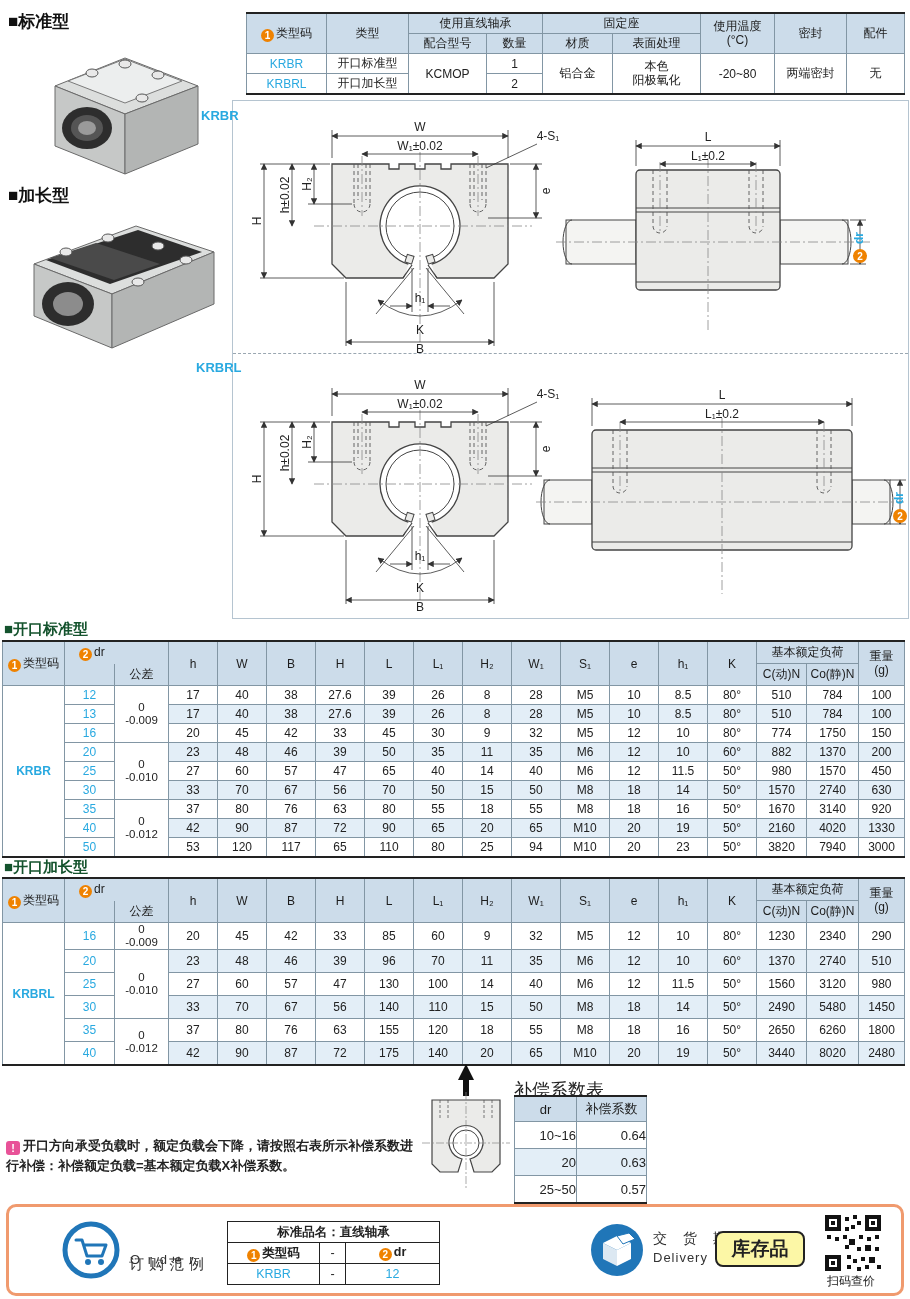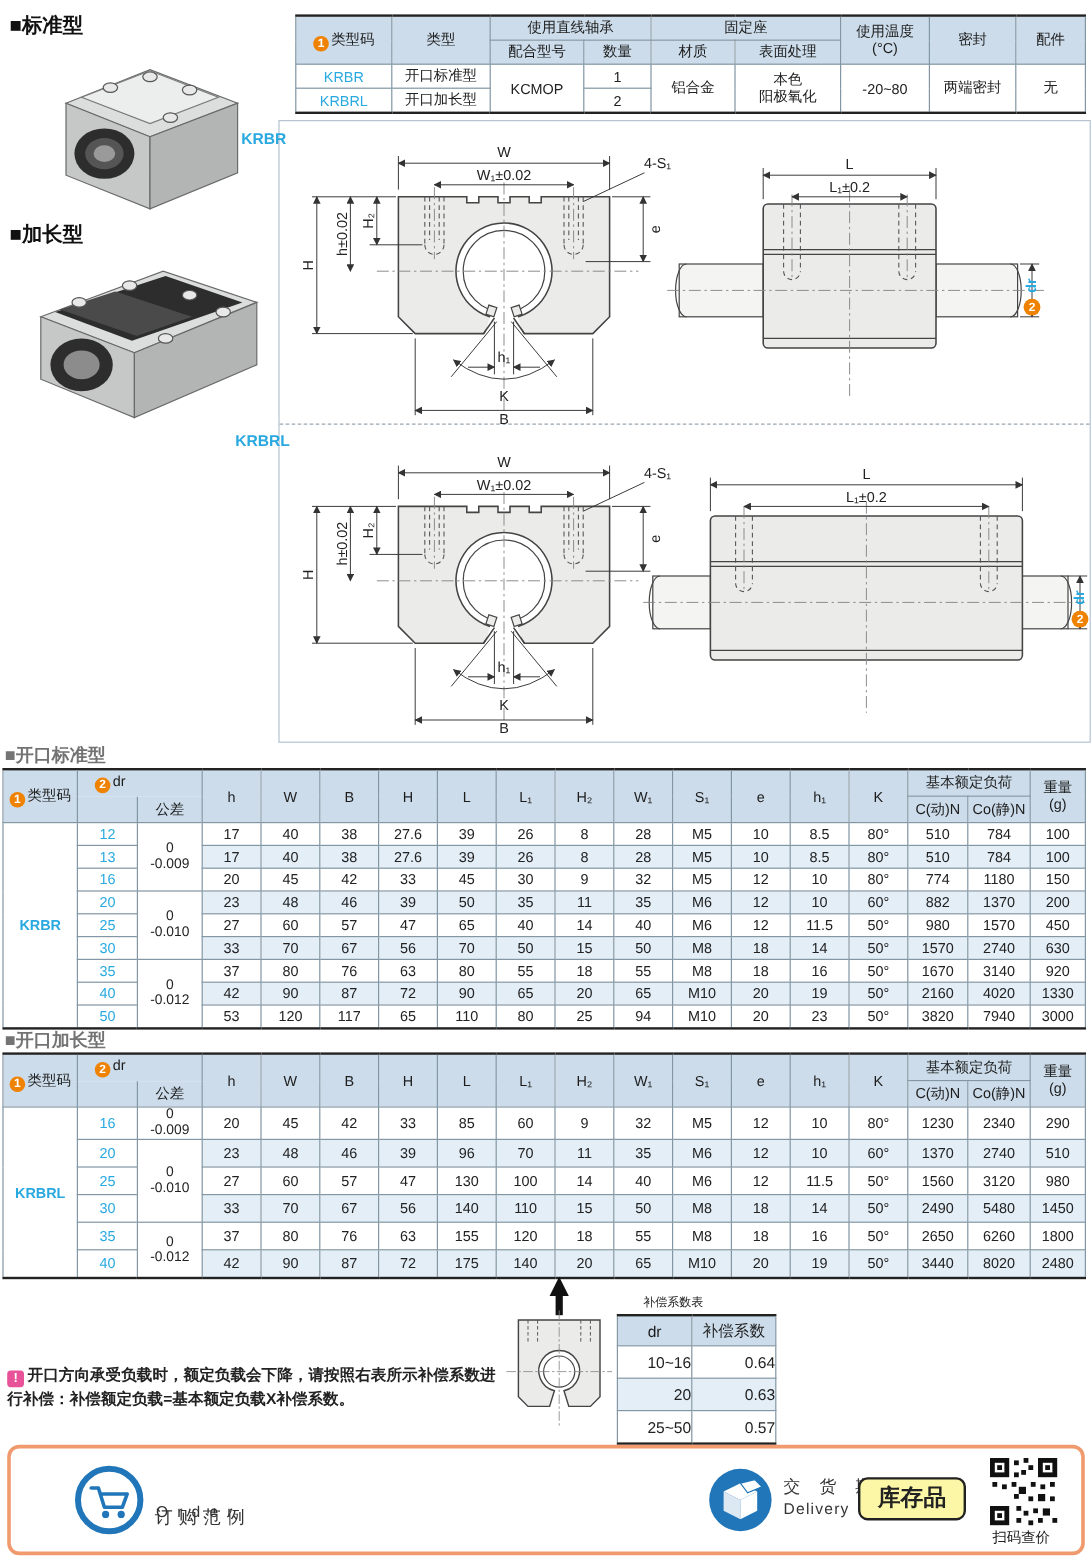--- a/index.html
+++ b/index.html
@@ -1,20 +1,20 @@
 <!DOCTYPE html>
 <html><head>
 <meta charset="utf-8">
 <style>
   html,body{margin:0;padding:0;background:#fff;}
   .page{position:relative;width:910px;height:1299px;background:#fff;overflow:hidden;
         font-family:"Liberation Sans","DejaVu Sans",sans-serif;color:#222;}
   .abs{position:absolute;}
   .sec-title{font-size:17px;font-weight:bold;color:#111;}
-  .tbl-title{font-size:15px;font-weight:bold;color:#737373;}
+  .tbl-title{font-size:15px;font-weight:bold;color:#14532d;}
   .code-label{font-size:13px;font-weight:bold;color:#29a9e0;}
 
   
   table{border-collapse:collapse;table-layout:fixed;}
   th,td{border:1px solid #8296a4;font-size:12px;text-align:center;padding:0;overflow:hidden;}
   thead th{background:#ccdcea;font-weight:normal;color:#1c1c1c;}
   .heavy-top{border-top:2px solid #222;}
   .heavy-bottom{border-bottom:2px solid #222;}
   .preline{white-space:pre-line;line-height:1.15;}
   .blue{color:#29a9e0;}
@@ -34,21 +34,21 @@
   .dim tr.alt td.val{background:#e3eef7;}
   th.drhead{text-align:left;padding-left:14px;border-bottom-style:hidden;}
   th.drspacer{border-top-style:hidden;}
   
   .draw-panel{border:1px solid #b5c4d0;background:#fff;}
   .dashed-div{border-top:1px dashed #9aa7b1;}
   
   .note{font-size:13px;font-weight:bold;color:#222;line-height:1.55;}
   .warn{display:inline-block;width:14px;height:14px;border-radius:3px;background:#e85298;
         color:#fff;font-size:11px;line-height:14px;text-align:center;font-weight:bold;margin-right:3px;vertical-align:-2px;}
-  .comp-title{font-size:10px;color:#222;margin-left:22px;}
+  .comp-title{font-size:18px;color:#222;}
   .comp th{height:24px;font-size:13px;}
   .comp td{height:26px;font-size:13px;background:#fff;text-align:right;}
   .comp tr.alt td{background:#e3eef7;}
   
   .order-bar{border:3px solid #f09a6e;border-radius:10px;background:#fff;}
   .order-cn{font-size:15px;letter-spacing:5px;color:#333;}
   .order-en{font-size:13px;letter-spacing:2px;color:#333;}
   .order-tbl th,.order-tbl td{border:1px solid #222;font-size:12.5px;}
   .order-tbl th{background:#fff;font-weight:bold;height:20px;}
   .order-tbl td{height:20px;}
@@ -475,21 +475,21 @@
           <td class="val">33</td>
           <td class="val">45</td>
           <td class="val">30</td>
           <td class="val">9</td>
           <td class="val">32</td>
           <td class="val">M5</td>
           <td class="val">12</td>
           <td class="val">10</td>
           <td class="val">80°</td>
           <td class="val">774</td>
-          <td class="val">1180</td>
+          <td class="val">1750</td>
           <td class="val">150</td>
         </tr>
         <tr class="alt">
           <td class="dr">20</td>
           <td class="tol preline" rowspan="3">0
 -0.010</td>
           <td class="val">23</td>
           <td class="val">48</td>
           <td class="val">46</td>
           <td class="val">39</td>
@@ -809,20 +809,42 @@
   <div class="abs order-bar" style="left:6px;top:1204px;width:892px;height:86px;">
     <svg class="abs" style="left:52px;top:13px;" width="60" height="60" viewBox="0 0 60 60">
       <circle cx="30" cy="30" r="26" fill="#fff" stroke="#2076b8" stroke-width="5"></circle>
       <path d="M15,20 h6 l5,16 h15 l4,-11 h-21" fill="none" stroke="#2076b8" stroke-width="3" stroke-linejoin="round" stroke-linecap="round"></path>
       <circle cx="27" cy="42" r="3" fill="#2076b8"></circle>
       <circle cx="40" cy="42" r="3" fill="#2076b8"></circle>
     </svg>
     <div class="abs order-cn" style="left:120px;top:23px;margin-top:25px;">订购范例</div>
     <div class="abs order-en" style="left:121px;top:45px;">O r d e r</div>
 
+    <table class="order-tbl abs" style="left:218px;top:14px;width:212px;">
+      <colgroup>
+          <col style="width:92px">
+          <col style="width:26px">
+          <col style="width:94px">
+        </colgroup>
+      <tbody>
+          <tr>
+            <th colspan="3">标准品名：直线轴承</th>
+          </tr>
+      <tr>
+        <td><span class="badge">1</span><b>类型码</b></td>
+        <td>-</td>
+        <td><span class="badge">2</span><b>dr</b></td>
+      </tr>
+      <tr>
+        <td class="blue">KRBR</td>
+        <td>-</td>
+        <td class="blue">12</td>
+      </tr>
+    </tbody>
+      </table>
 
     <svg class="abs" style="left:580px;top:15px;" width="56" height="56" viewBox="0 0 56 56">
       <circle cx="28" cy="28" r="26" fill="#2076b8"></circle>
       <polygon points="14,21 28,14 42,21 28,28" fill="#fff"></polygon>
       <polygon points="14,21 28,28 28,44 14,37" fill="#dce8f2"></polygon>
       <polygon points="42,21 28,28 28,44 42,37" fill="#fff"></polygon>
       <polygon points="28,14 40,11 46,17 34,22" fill="#fff" stroke="#2076b8" stroke-width="1"></polygon>
     </svg>
     <div class="abs deliv-cn" style="left:644px;top:23px;">交 货 期</div>
     <div class="abs deliv-en" style="left:644px;top:43px;">Delivery</div>

